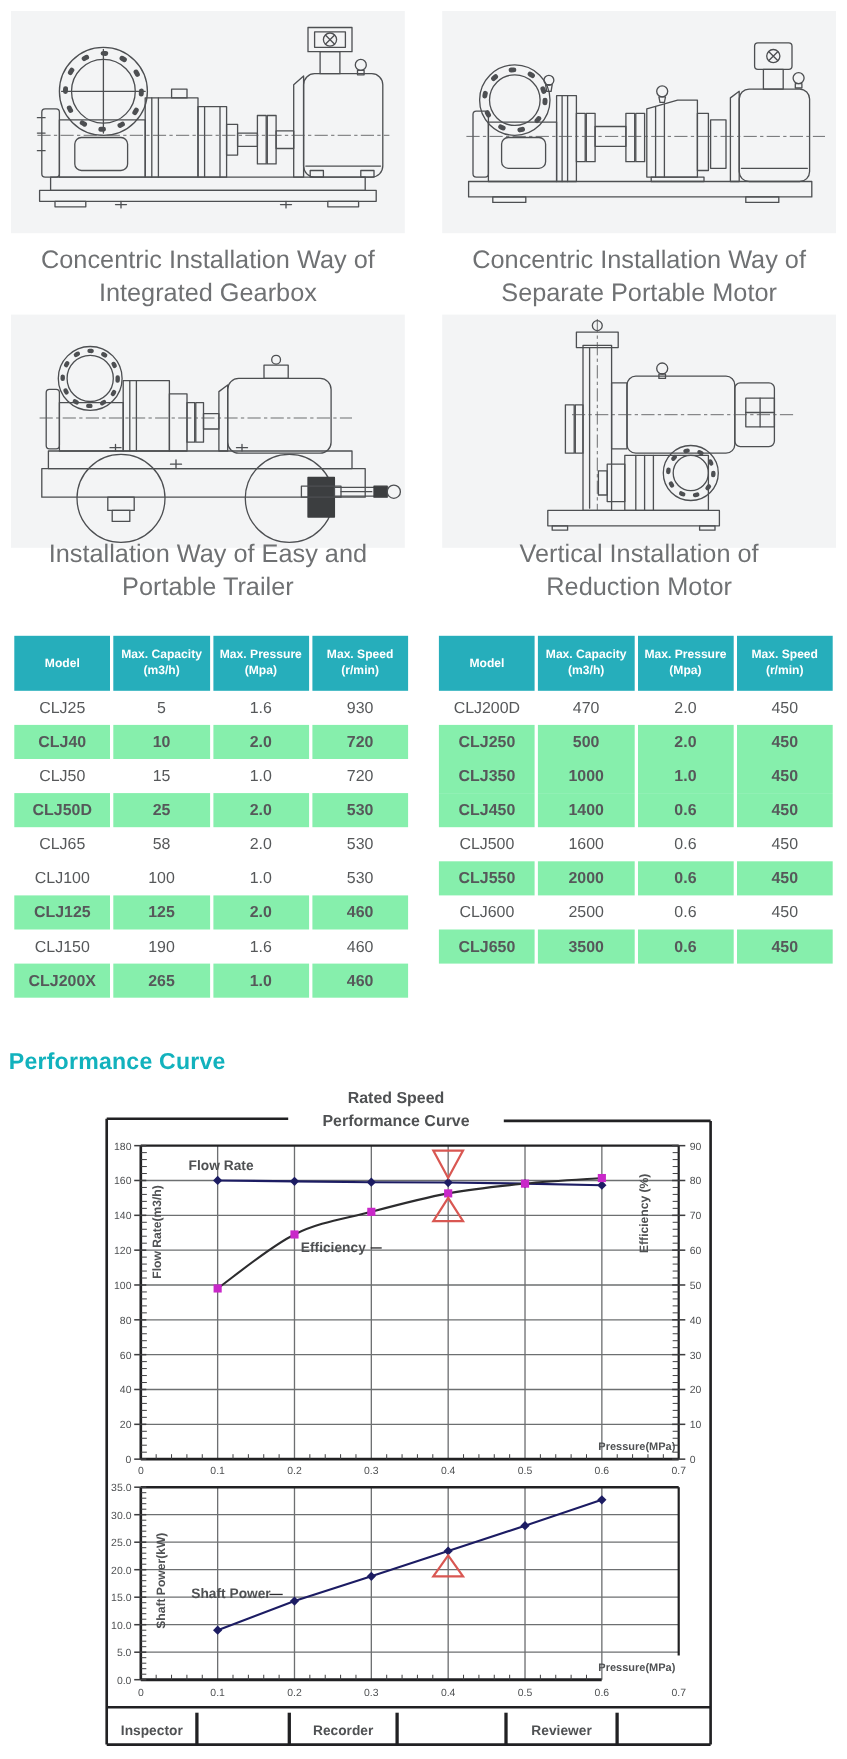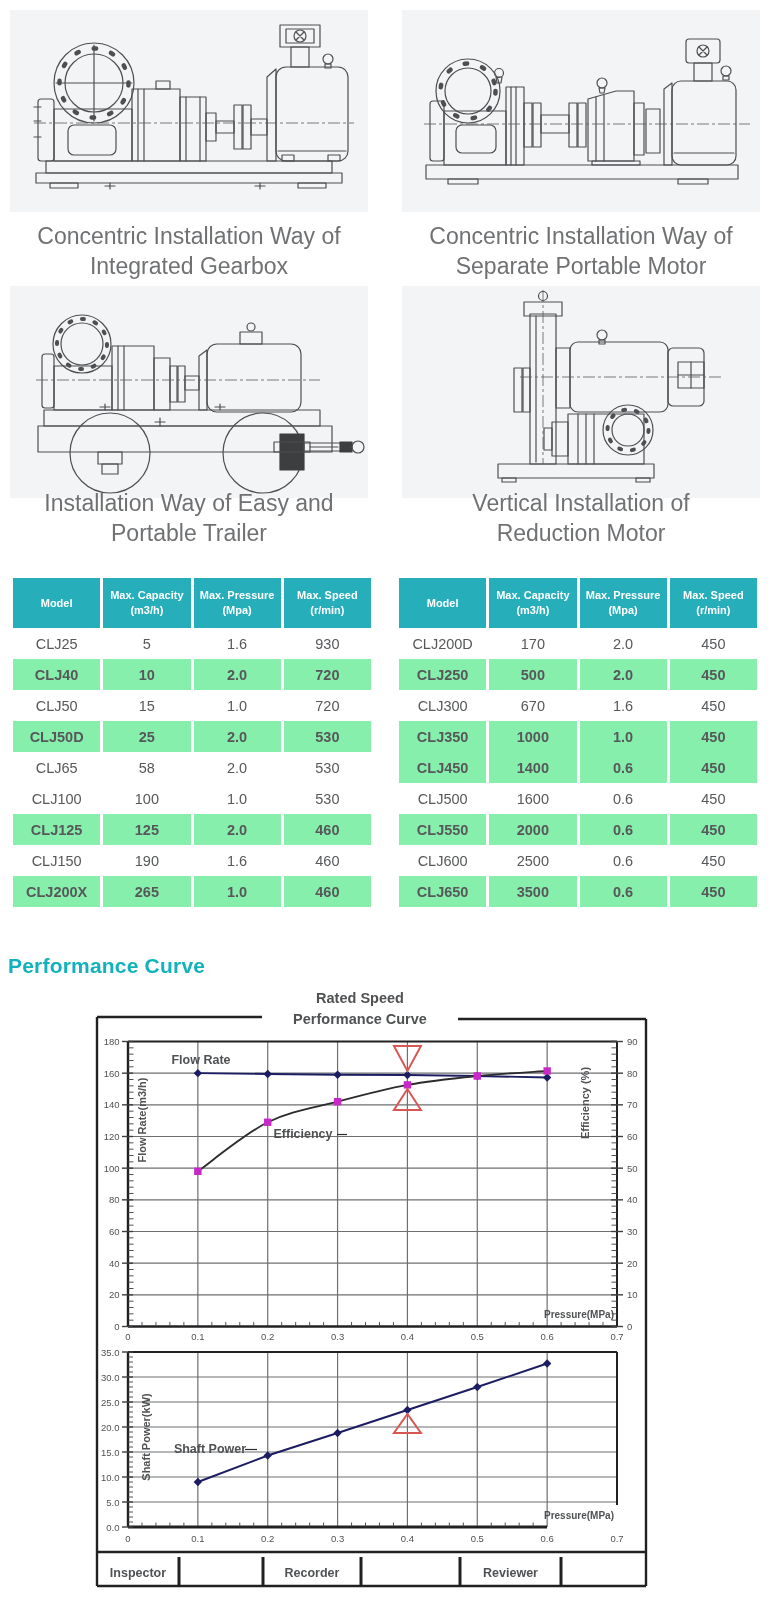--- a/index.html
+++ b/index.html
@@ -271,34 +271,28 @@
         <tr>
           <th><span>Model</span></th>
           <th><span>Max. Capacity</span><br><span>(m3/h)</span></th>
           <th><span>Max. Pressure</span><br><span>(Mpa)</span></th>
           <th><span>Max. Speed</span><br><span>(r/min)</span></th>
         </tr>
       </thead>
       <tbody>
         <tr>
           <td>CLJ200D</td>
-          <td>170</td>
+          <td>470</td>
           <td>2.0</td>
           <td>450</td>
         </tr>
         <tr class="alt">
           <td>CLJ250</td>
           <td>500</td>
           <td>2.0</td>
-          <td>450</td>
-        </tr>
-        <tr>
-          <td>CLJ300</td>
-          <td>670</td>
-          <td>1.6</td>
           <td>450</td>
         </tr>
         <tr class="alt">
           <td>CLJ350</td>
           <td>1000</td>
           <td>1.0</td>
           <td>450</td>
         </tr>
         <tr class="alt">
           <td>CLJ450</td>

